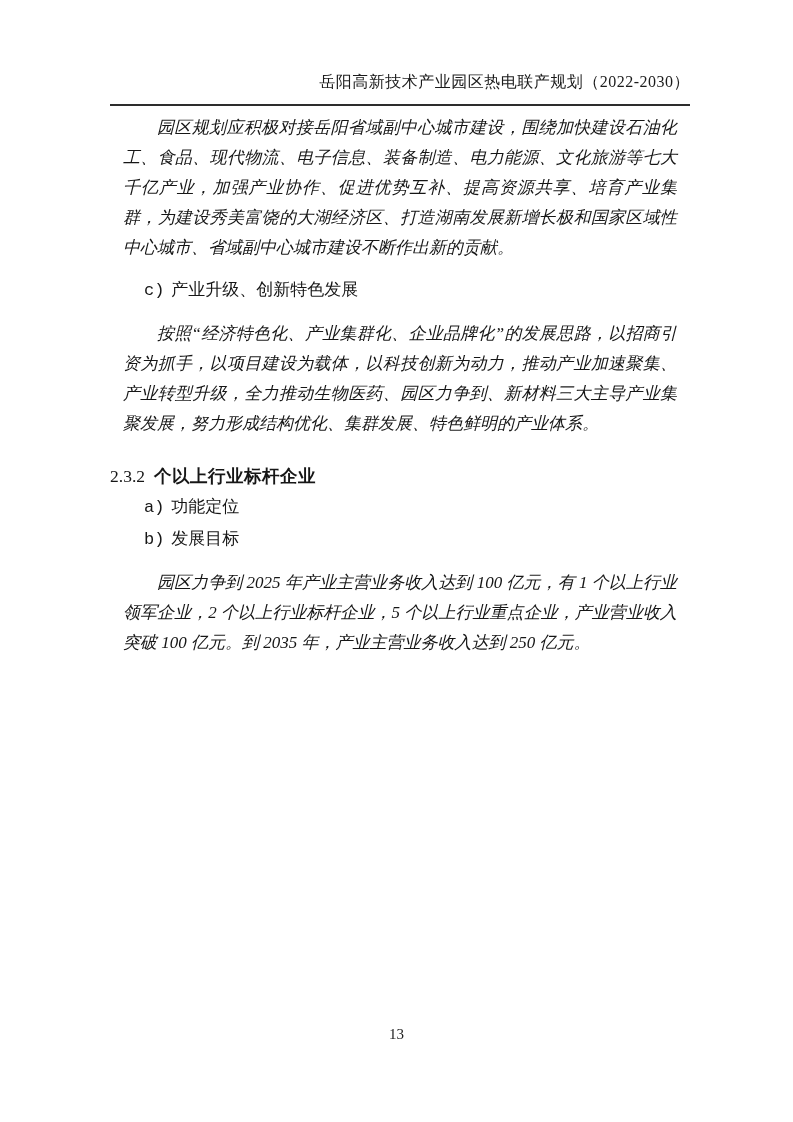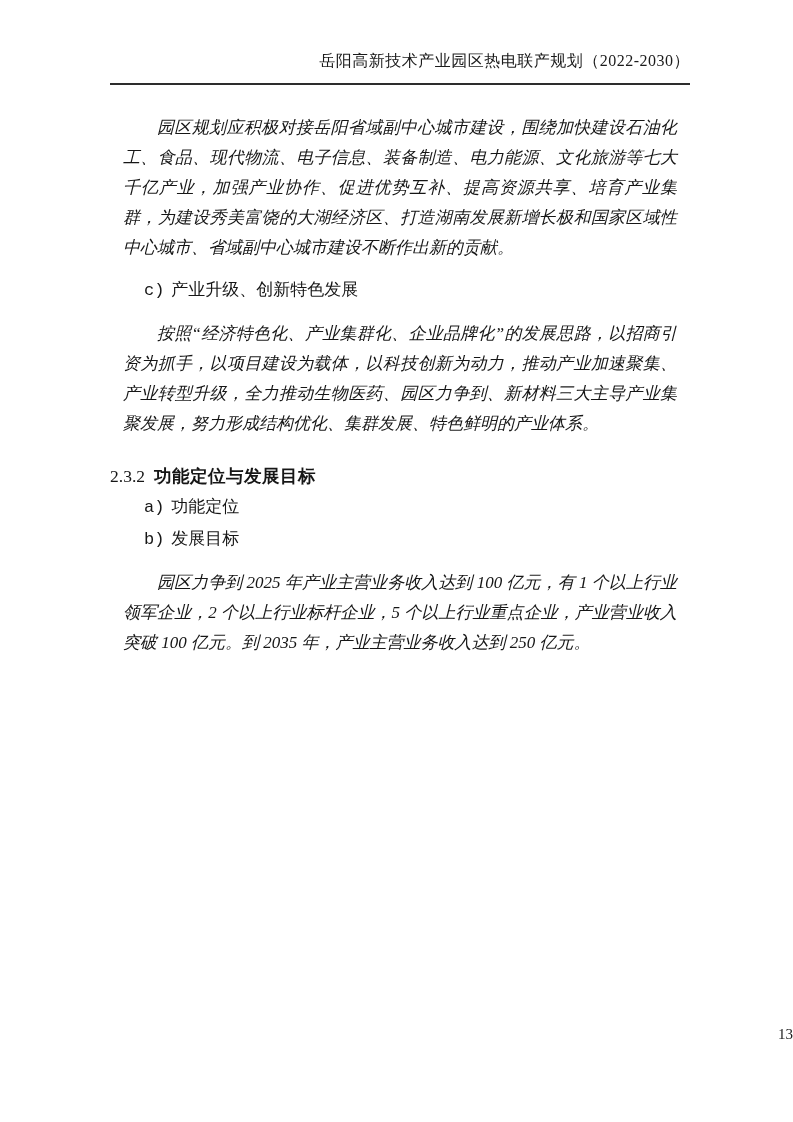--- a/index.html
+++ b/index.html
@@ -22,20 +22,21 @@
     left: 110px;
     top: 50px;
     width: 580px;
   }
   .header-title {
     text-align: right;
     font-size: 16px;
     line-height: 22px;
     letter-spacing: 0.5px;
     color: #1b1b1b;
+    margin-top: 21px;
   }
   .header-rule {
     margin-top: 11px;
     height: 0;
     border-bottom: 2px solid #2d2d2d;
   }
   
   .content {
     position: absolute;
     left: 110px;
@@ -74,21 +75,21 @@
     font-family: "Liberation Sans", "DejaVu Sans", sans-serif;
     font-weight: bold;
     letter-spacing: 0.5px;
   }
   
   .footer {
     position: absolute;
     left: 0;
     top: 1026px;
     width: 100%;
-    text-align: right;
+    text-align: center;
     font-size: 15px;
     color: #1b1b1b;
   }
 </style>
 </head>
 <body>
 
 <div class="page">
 
   <div class="header">
@@ -97,21 +98,21 @@
   </div>
 
   <div class="content">
 
     <p class="para">园区规划应积极对接岳阳省域副中心城市建设，围绕加快建设石油化工、食品、现代物流、电子信息、装备制造、电力能源、文化旅游等七大千亿产业，加强产业协作、促进优势互补、提高资源共享、培育产业集群，为建设秀美富饶的大湖经济区、打造湖南发展新增长极和国家区域性中心城市、省域副中心城市建设不断作出新的贡献。</p>
 
     <p class="item"><span class="item-label">c)</span><span>产业升级、创新特色发展</span></p>
 
     <p class="para">按照“经济特色化、产业集群化、企业品牌化”的发展思路，以招商引资为抓手，以项目建设为载体，以科技创新为动力，推动产业加速聚集、产业转型升级，全力推动生物医药、园区力争到、新材料三大主导产业集聚发展，努力形成结构优化、集群发展、特色鲜明的产业体系。</p>
 
-    <h3 class="section-heading"><span class="heading-num">2.3.2</span><span class="heading-text">功能定位与发展目标</span></h3>
+    <h3 class="section-heading"><span class="heading-num">2.3.2</span><span class="heading-text">个以上行业标杆企业</span></h3>
 
     <p class="item"><span class="item-label">a)</span><span>功能定位</span></p>
 
 
     <p class="item"><span class="item-label">b)</span><span>发展目标</span></p>
 
     <p class="para">园区力争到 2025 年产业主营业务收入达到 100 亿元，有 1 个以上行业领军企业，2 个以上行业标杆企业，5 个以上行业重点企业，产业营业收入突破 100 亿元。到 2035 年，产业主营业务收入达到 250 亿元。</p>
 
   </div>
 

